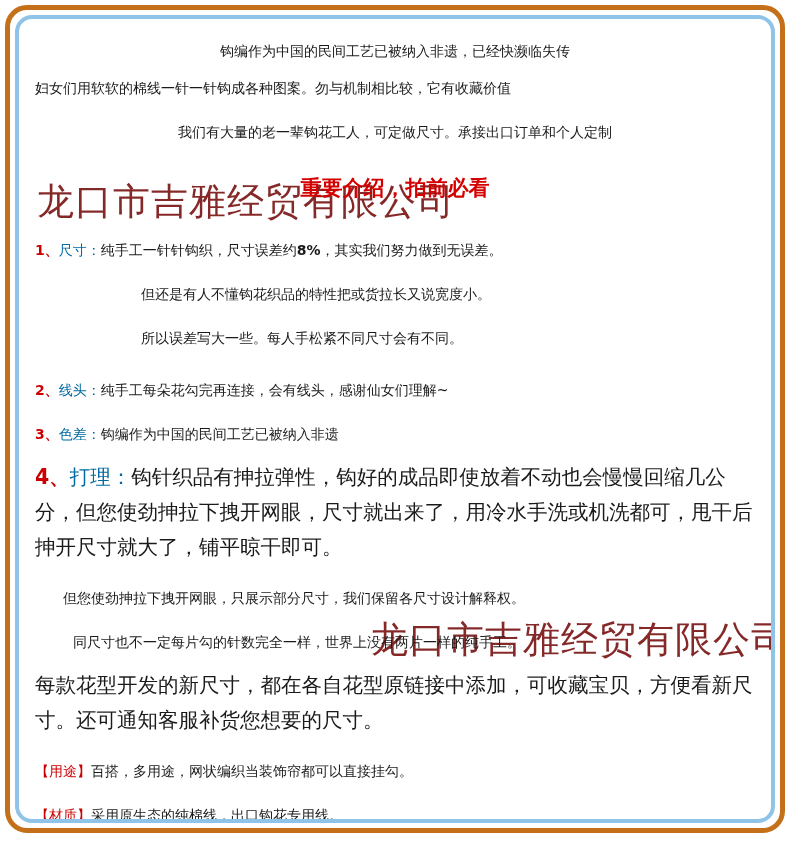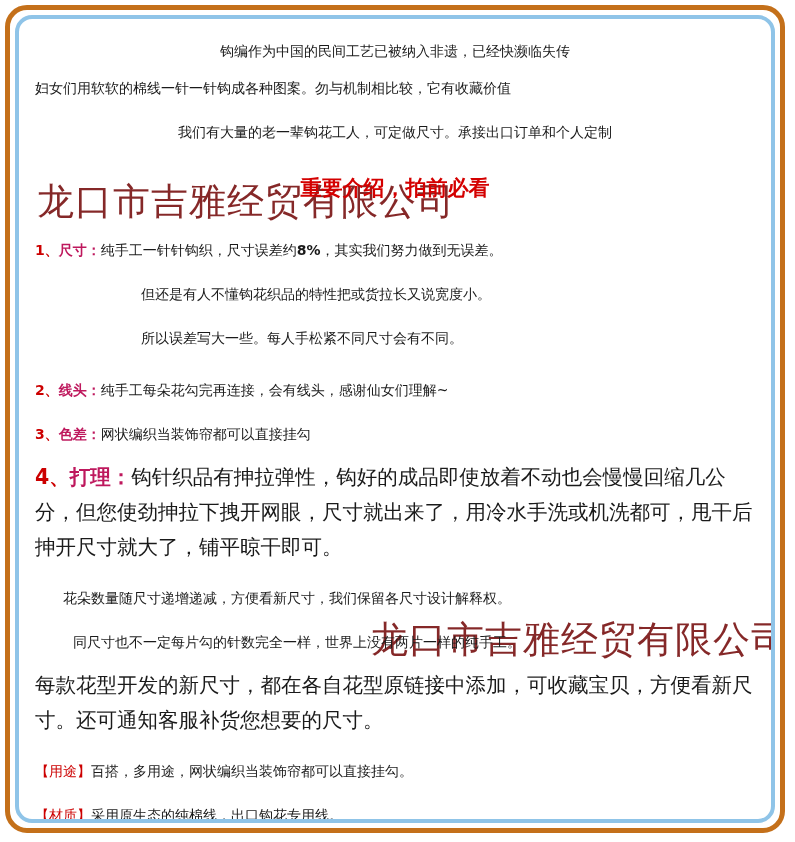--- a/index.html
+++ b/index.html
@@ -86,22 +86,22 @@
     font-weight: 600;
     text-align: center;
     white-space: nowrap;
     margin: 8px;
   }
   .num {
     color: #cc0000;
     font-weight: 700;
   }
   .label-red {
-    color: #be185d;
-    font-weight: 700;
+    color: #0369a1;
+    font-weight: 400;
   }
   .bold {
     font-weight: 700;
   }
   .bracket-red {
     color: #cc0000;
     font-weight: 400;
   }
 
   .row {
@@ -145,32 +145,32 @@
 
       <div class="gap-md"></div>
 
       <div class="row">
         <span class="num">2、</span><span class="label-red">线头：</span><span>纯手工每朵花勾完再连接，会有线头，感谢仙女们理解~</span>
       </div>
 
       <div class="gap-sm"></div>
 
       <div class="row">
-        <span class="num">3、</span><span class="label-red">色差：</span><span>网状编织当装饰帘都可以直接挂勾</span>
+        <span class="num">3、</span><span class="label-red">色差：</span><span>钩编作为中国的民间工艺已被纳入非遗</span>
       </div>
 
       <div class="gap-sm"></div>
 
       <div class="para">
         <span class="num">4、</span><span class="label-red">打理：</span><span>钩针织品有抻拉弹性，钩好的成品即使放着不动也会慢慢回缩几公分，但您使劲抻拉下拽开网眼，尺寸就出来了，用冷水手洗或机洗都可，甩干后抻开尺寸就大了，铺平晾干即可。</span>
       </div>
 
       <div class="gap-md"></div>
 
-      <div class="row indent-3">花朵数量随尺寸递增递减，方便看新尺寸，我们保留各尺寸设计解释权。</div>
+      <div class="row indent-3">但您使劲抻拉下拽开网眼，只展示部分尺寸，我们保留各尺寸设计解释权。</div>
       <div class="gap-sm"></div>
       <div class="row indent-4" style="padding-left:38px;">同尺寸也不一定每片勾的针数完全一样，世界上没有两片一样的纯手工。</div>
 
       <div class="gap-sm"></div>
 
       <div class="para">每款花型开发的新尺寸，都在各自花型原链接中添加，可收藏宝贝，方便看新尺寸。还可通知客服补货您想要的尺寸。</div>
 
       <div class="gap-md"></div>
 
       <div class="row">

